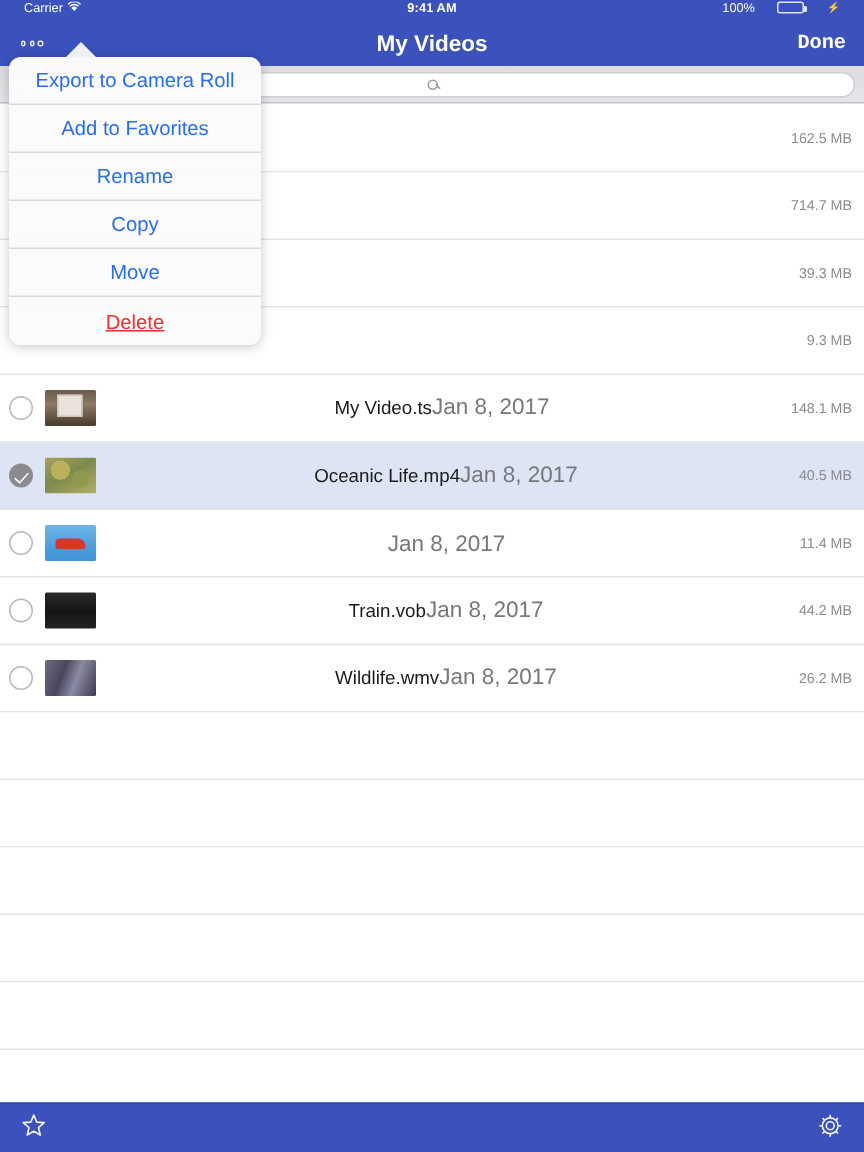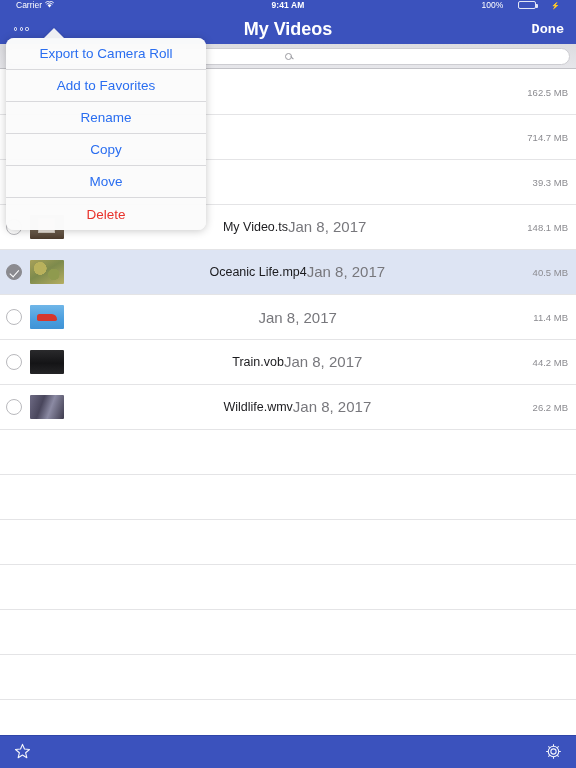--- a/index.html
+++ b/index.html
@@ -81,21 +81,21 @@
   .nav-more span {
     width: 3.2px; height: 3.2px;
     border-radius: 50%;
     border: 1px solid rgba(255,255,255,0.92);
     display: block;
   }
   .nav-title {
     position: absolute;
     left: 0; right: 0;
     text-align: center;
-    font-size: 18px;
+    font-size: 15px;
     font-weight: bold;
     pointer-events: none;
   }
   .nav-done {
     margin-left: auto;
     font-size: 13.5px;
     font-weight: bold;
     cursor: pointer;
     position: relative;
     z-index: 2;
@@ -245,21 +245,21 @@
     padding: 0 14px;
     border-top: 1px solid #2f45a8;
   }
   .tb-icon { color: #ffffff; font-size: 15px; cursor: pointer; line-height: 1; opacity: 0.95; }
 
   
   .popover {
     position: absolute;
     left: 6px;
     top: 38px;
-    width: 200px;
+    width: 168px;
     background: rgba(246,246,246,0.96);
     border-radius: 8px;
     box-shadow: 0 1px 8px rgba(0,0,0,0.22);
     overflow: hidden;
     z-index: 20;
   }
   .pop-arrow {
     position: absolute;
     left: 44px;
     top: 28px;
@@ -275,21 +275,21 @@
     display: flex;
     align-items: center;
     justify-content: center;
     font-size: 13.5px;
     color: #2a6ef0;
     border-bottom: 1px solid #d9d9dc;
     cursor: pointer;
     background: rgba(252,252,252,0.72);
   }
   .pop-item:last-child { border-bottom: none; }
-  .pop-item.destructive { color: #e8322b; }
+  .pop-item.destructive { color: #e8322b; text-decoration: underline; }
 </style>
 </head>
 <body>
 
 <div class="status-bar">
   <div class="status-left">
     <span>Carrier</span>
     <span class="wifi-icon">
       <svg width="9" height="7" viewBox="0 0 9 7">
         <path d="M4.5 6.4 L2.6 4.3 a2.7 2.7 0 0 1 3.8 0 Z" fill="#fff"></path>
@@ -345,20 +345,29 @@
       <div class="fsize">714.7 MB</div>
     </div>
     <div class="row">
       <div class="check" style="visibility: hidden;"></div>
       <div class="thumb thumb-hidden" style="visibility: hidden;"></div>
       <div class="meta">
         <div class="fname"></div>
         <div class="fdate"></div>
       </div>
       <div class="fsize">39.3 MB</div>
+    </div>
+    <div class="row">
+      <div class="check" style="visibility: hidden;"></div>
+      <div class="thumb thumb-hidden" style="visibility: hidden;"></div>
+      <div class="meta">
+        <div class="fname"></div>
+        <div class="fdate"></div>
+      </div>
+      <div class="fsize">9.3 MB</div>
     </div>
     <div class="row">
       <div class="check"></div>
       <div class="thumb thumb-ts"></div>
       <div class="meta">
         <div class="fname">My Video.ts</div>
         <div class="fdate">Jan 8, 2017</div>
       </div>
       <div class="fsize">148.1 MB</div>
     </div>

